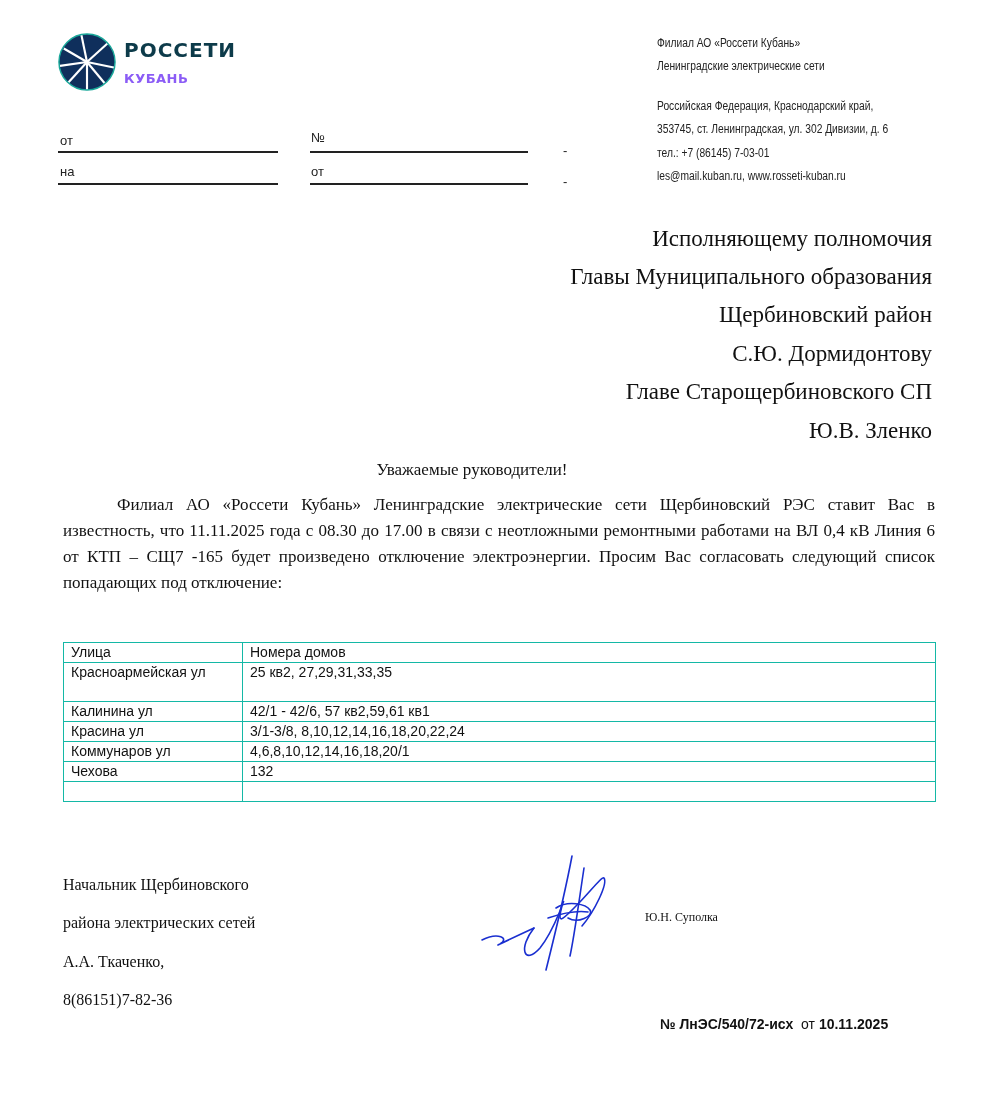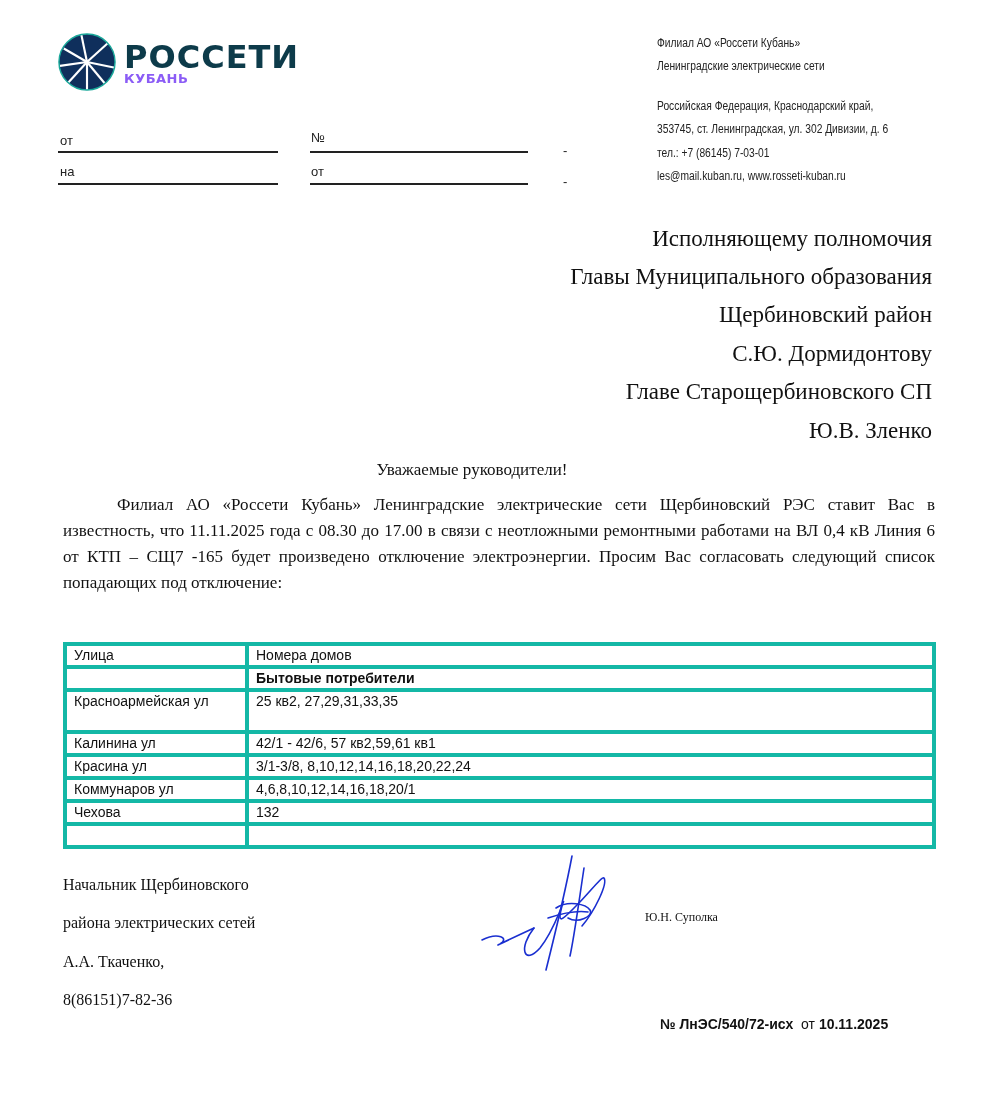--- a/index.html
+++ b/index.html
@@ -1,30 +1,30 @@
 <!DOCTYPE html>
 <html><head>
 <meta charset="utf-8">
 <style>
   html, body { margin:0; padding:0; background:#ffffff; }
   body { width:1000px; height:1100px; position:relative; overflow:hidden; color:#111; }
   .abs { position:absolute; }
   .serif { font-family:"Liberation Serif", "DejaVu Serif", serif; }
   .logo-circle { left:58px; top:33px; width:58px; height:58px; }
-  .logo-title { left:124px; top:38px; font-family:"DejaVu Sans", sans-serif; font-weight:bold; font-size:32px; letter-spacing:1px; color:#0d3b4a; }
+  .logo-title { left:124px; top:38px; font-family:"DejaVu Sans", sans-serif; font-weight:bold; font-size:20px; letter-spacing:1px; color:#0d3b4a; }
   .logo-sub { left:124px; top:71px; font-family:"DejaVu Sans", sans-serif; font-weight:bold; font-size:13px; color:#8b5cf6; letter-spacing:0.5px; }
   .hdr-info { left:657px; font-family:"Liberation Sans", sans-serif; font-size:12.5px; color:#222; transform:scaleX(0.82); transform-origin:left top; white-space:nowrap; }
   .reg-label { font-family:"Liberation Sans", sans-serif; font-size:13px; color:#222; }
   .reg-line { height:2px; background:#222; }
   .addressee { right:68px; font-size:23px; text-align:center; white-space:nowrap; }
   .greeting { left:0; width:944px; text-align:center; top:460px; font-size:17px; }
   .body-text { left:63px; top:492px; width:872px; font-size:17px; line-height:26px; text-align:justify; }
   .body-text .indent { display:inline-block; width:54px; }
   table.list { position:absolute; left:63px; top:642px; width:873px; border-collapse:collapse; font-family:"Liberation Sans", "DejaVu Sans", sans-serif; font-size:14px; }
-  table.list td { border:4px solid #14b8a6; padding:0 7px; height:19px; vertical-align:top; line-height:19px; }
+  table.list td { border:1px solid #14b8a6; padding:0 7px; height:19px; vertical-align:top; line-height:19px; }
   table.list td.c1 { width:164px; }
   table.list tr.tall td { height:38px; }
   table.list .bold { font-weight:bold; }
   .sig-left { left:63px; font-size:16px; }
   .sig-name { left:645px; top:910px; font-size:12px; }
   .signature { left:478px; top:848px; width:160px; height:130px; }
   .regnum { left:660px; top:1016px; font-family:"Liberation Sans", sans-serif; font-weight:bold; font-size:14px; }
   .regnum .date { font-weight:normal; margin-left:4px; }
   .regnum .date b { font-weight:bold; }
 </style>
@@ -77,24 +77,20 @@
 <div class="abs serif greeting">Уважаемые руководители!</div>
 
 <div class="abs serif body-text"><span class="indent"></span><span>Филиал АО «Россети Кубань» Ленинградские электрические сети Щербиновский РЭС  ставит Вас в известность, что 11.11.2025 года с 08.30 до 17.00 в связи с неотложными ремонтными работами на ВЛ 0,4 кВ Линия 6 от КТП – СЩ7 -165 будет произведено отключение электроэнергии. Просим Вас согласовать следующий список попадающих под отключение:</span></div>
 
 <table class="list">
   <tbody>
       <tr>
     <td class="c1">Улица</td>
     <td>Номера домов</td>
   </tr>
-  <tr>
-    <td class="c1"></td>
-    <td class="bold">Бытовые потребители</td>
-  </tr>
   <tr class="tall">
     <td class="c1">Красноармейская ул</td>
     <td>25 кв2, 27,29,31,33,35</td>
   </tr>
   <tr>
     <td class="c1">Калинина ул</td>
     <td>42/1 - 42/6, 57 кв2,59,61 кв1</td>
   </tr>
   <tr>
     <td class="c1">Красина ул</td>

